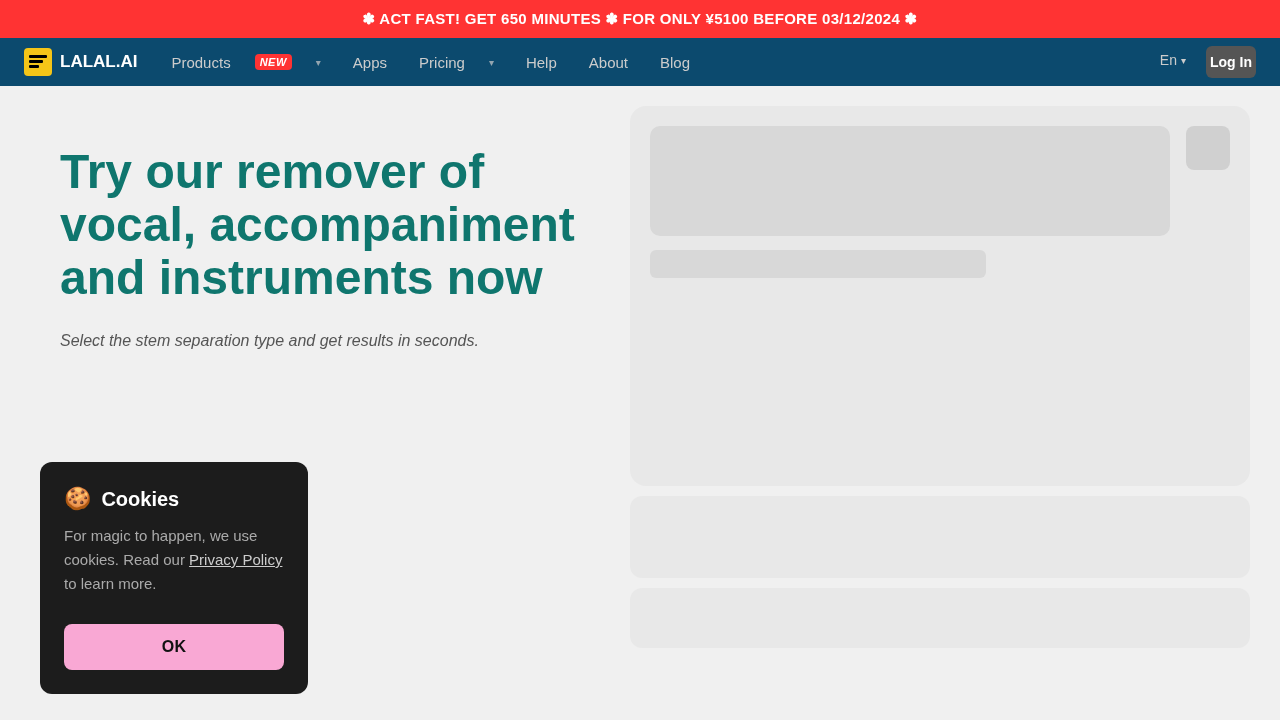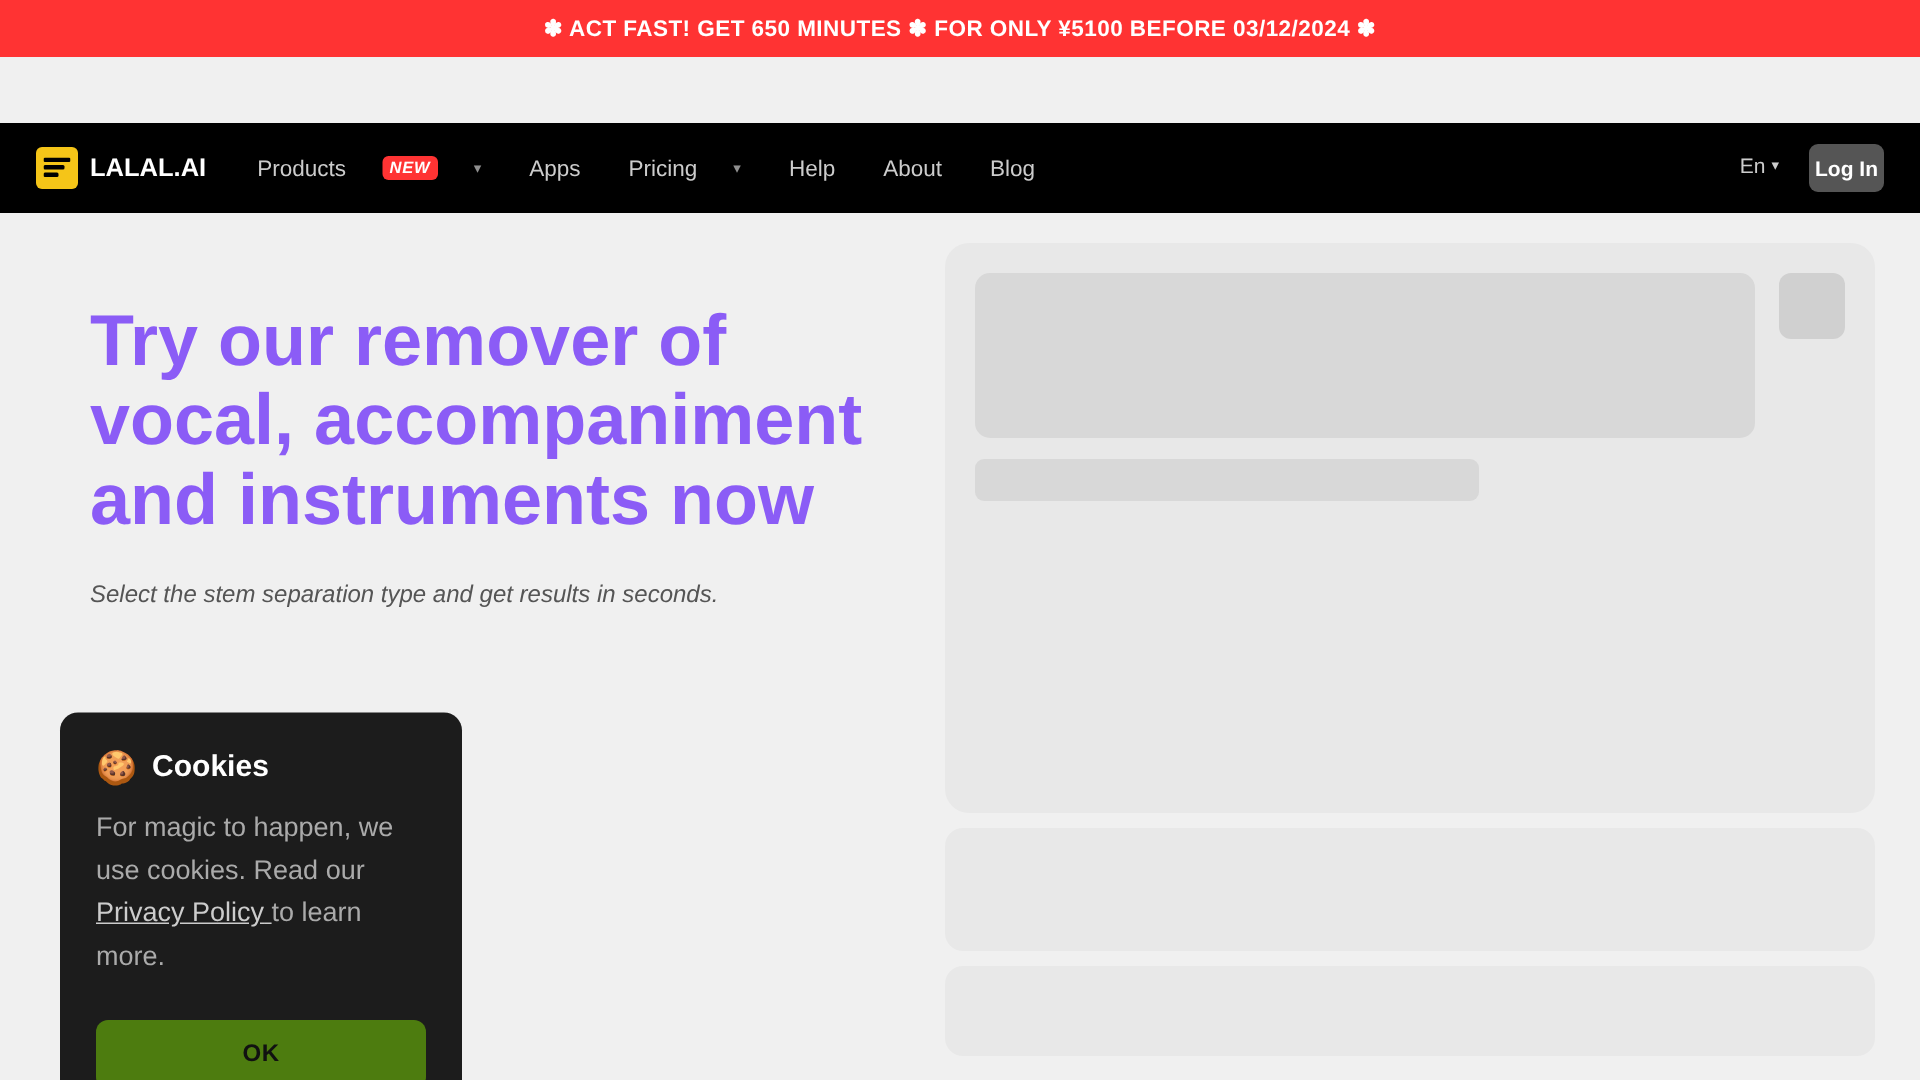--- a/index.html
+++ b/index.html
@@ -11,27 +11,26 @@
       color: white;
       text-align: center;
       padding: 10px 0;
       font-weight: 700;
       font-size: 15px;
       letter-spacing: 0.3px;
     }
 
     
     nav {
-      background: #000000;
+      background: #0c4a6e;
       display: flex;
       align-items: center;
       padding: 0 24px;
-      height: 60px;
+      height: 48px;
       gap: 0;
-      margin-top: 44px;
     }
     .nav-logo {
       display: flex;
       align-items: center;
       gap: 8px;
       color: white;
       font-weight: 800;
       font-size: 17px;
       text-decoration: none;
       margin-right: 20px;
@@ -118,21 +117,21 @@
 
     
     .hero-left {
       flex: 0 0 620px;
       padding: 60px 40px 40px 60px;
       position: relative;
     }
     .hero-title {
       font-size: 48px;
       font-weight: 800;
-      color: #8b5cf6;
+      color: #0f766e;
       line-height: 1.1;
       margin-bottom: 24px;
     }
     .hero-subtitle {
       font-size: 16px;
       color: #555;
       font-style: italic;
       line-height: 1.6;
       margin-bottom: 22px;
     }
@@ -156,31 +155,31 @@
     }
     .cookie-icon {
       font-size: 22px;
     }
     .cookie-title {
       font-size: 20px;
       font-weight: 700;
       color: white;
     }
     .cookie-text {
-      font-size: 18px;
+      font-size: 15px;
       color: #aaa;
       line-height: 1.6;
       margin-bottom: 28px;
     }
     .cookie-text a {
       color: #ccc;
       text-decoration: underline;
     }
     .cookie-ok-btn {
-      background: #4d7c0f;
+      background: #f9a8d4;
       color: #111;
       border: none;
       width: 100%;
       padding: 14px;
       border-radius: 8px;
       font-size: 16px;
       font-weight: 700;
       cursor: pointer;
       letter-spacing: 0.3px;
     }

